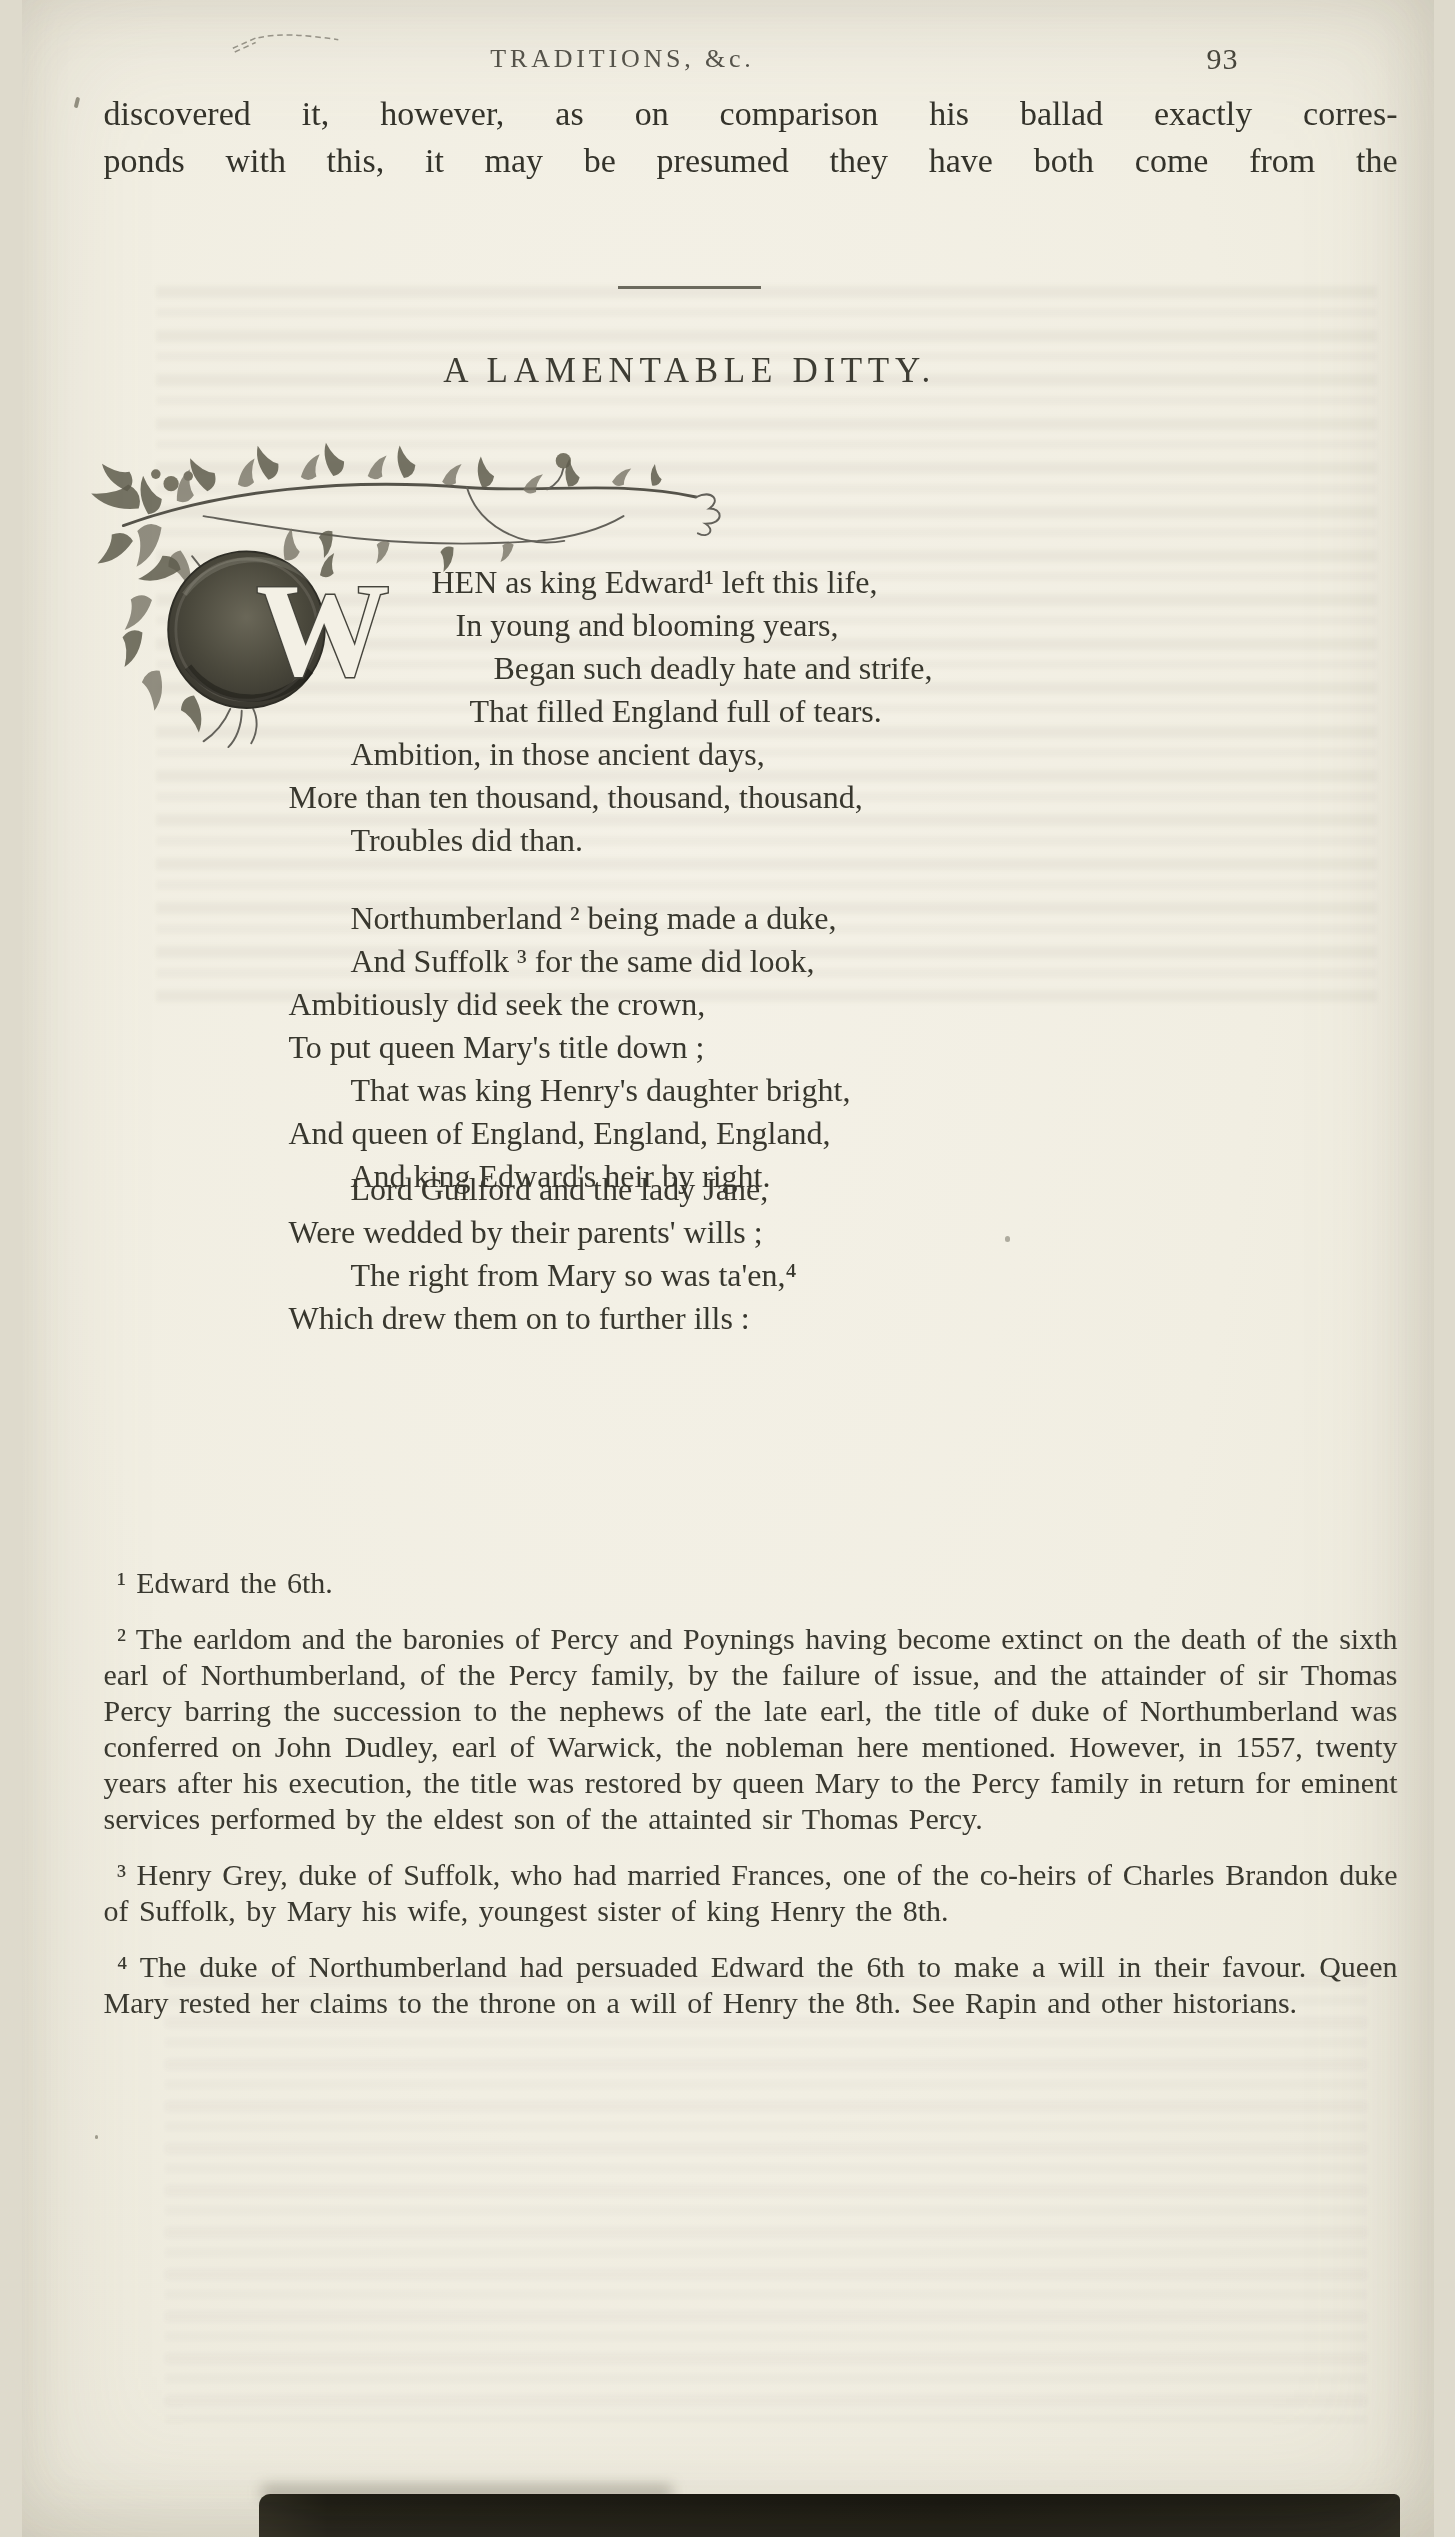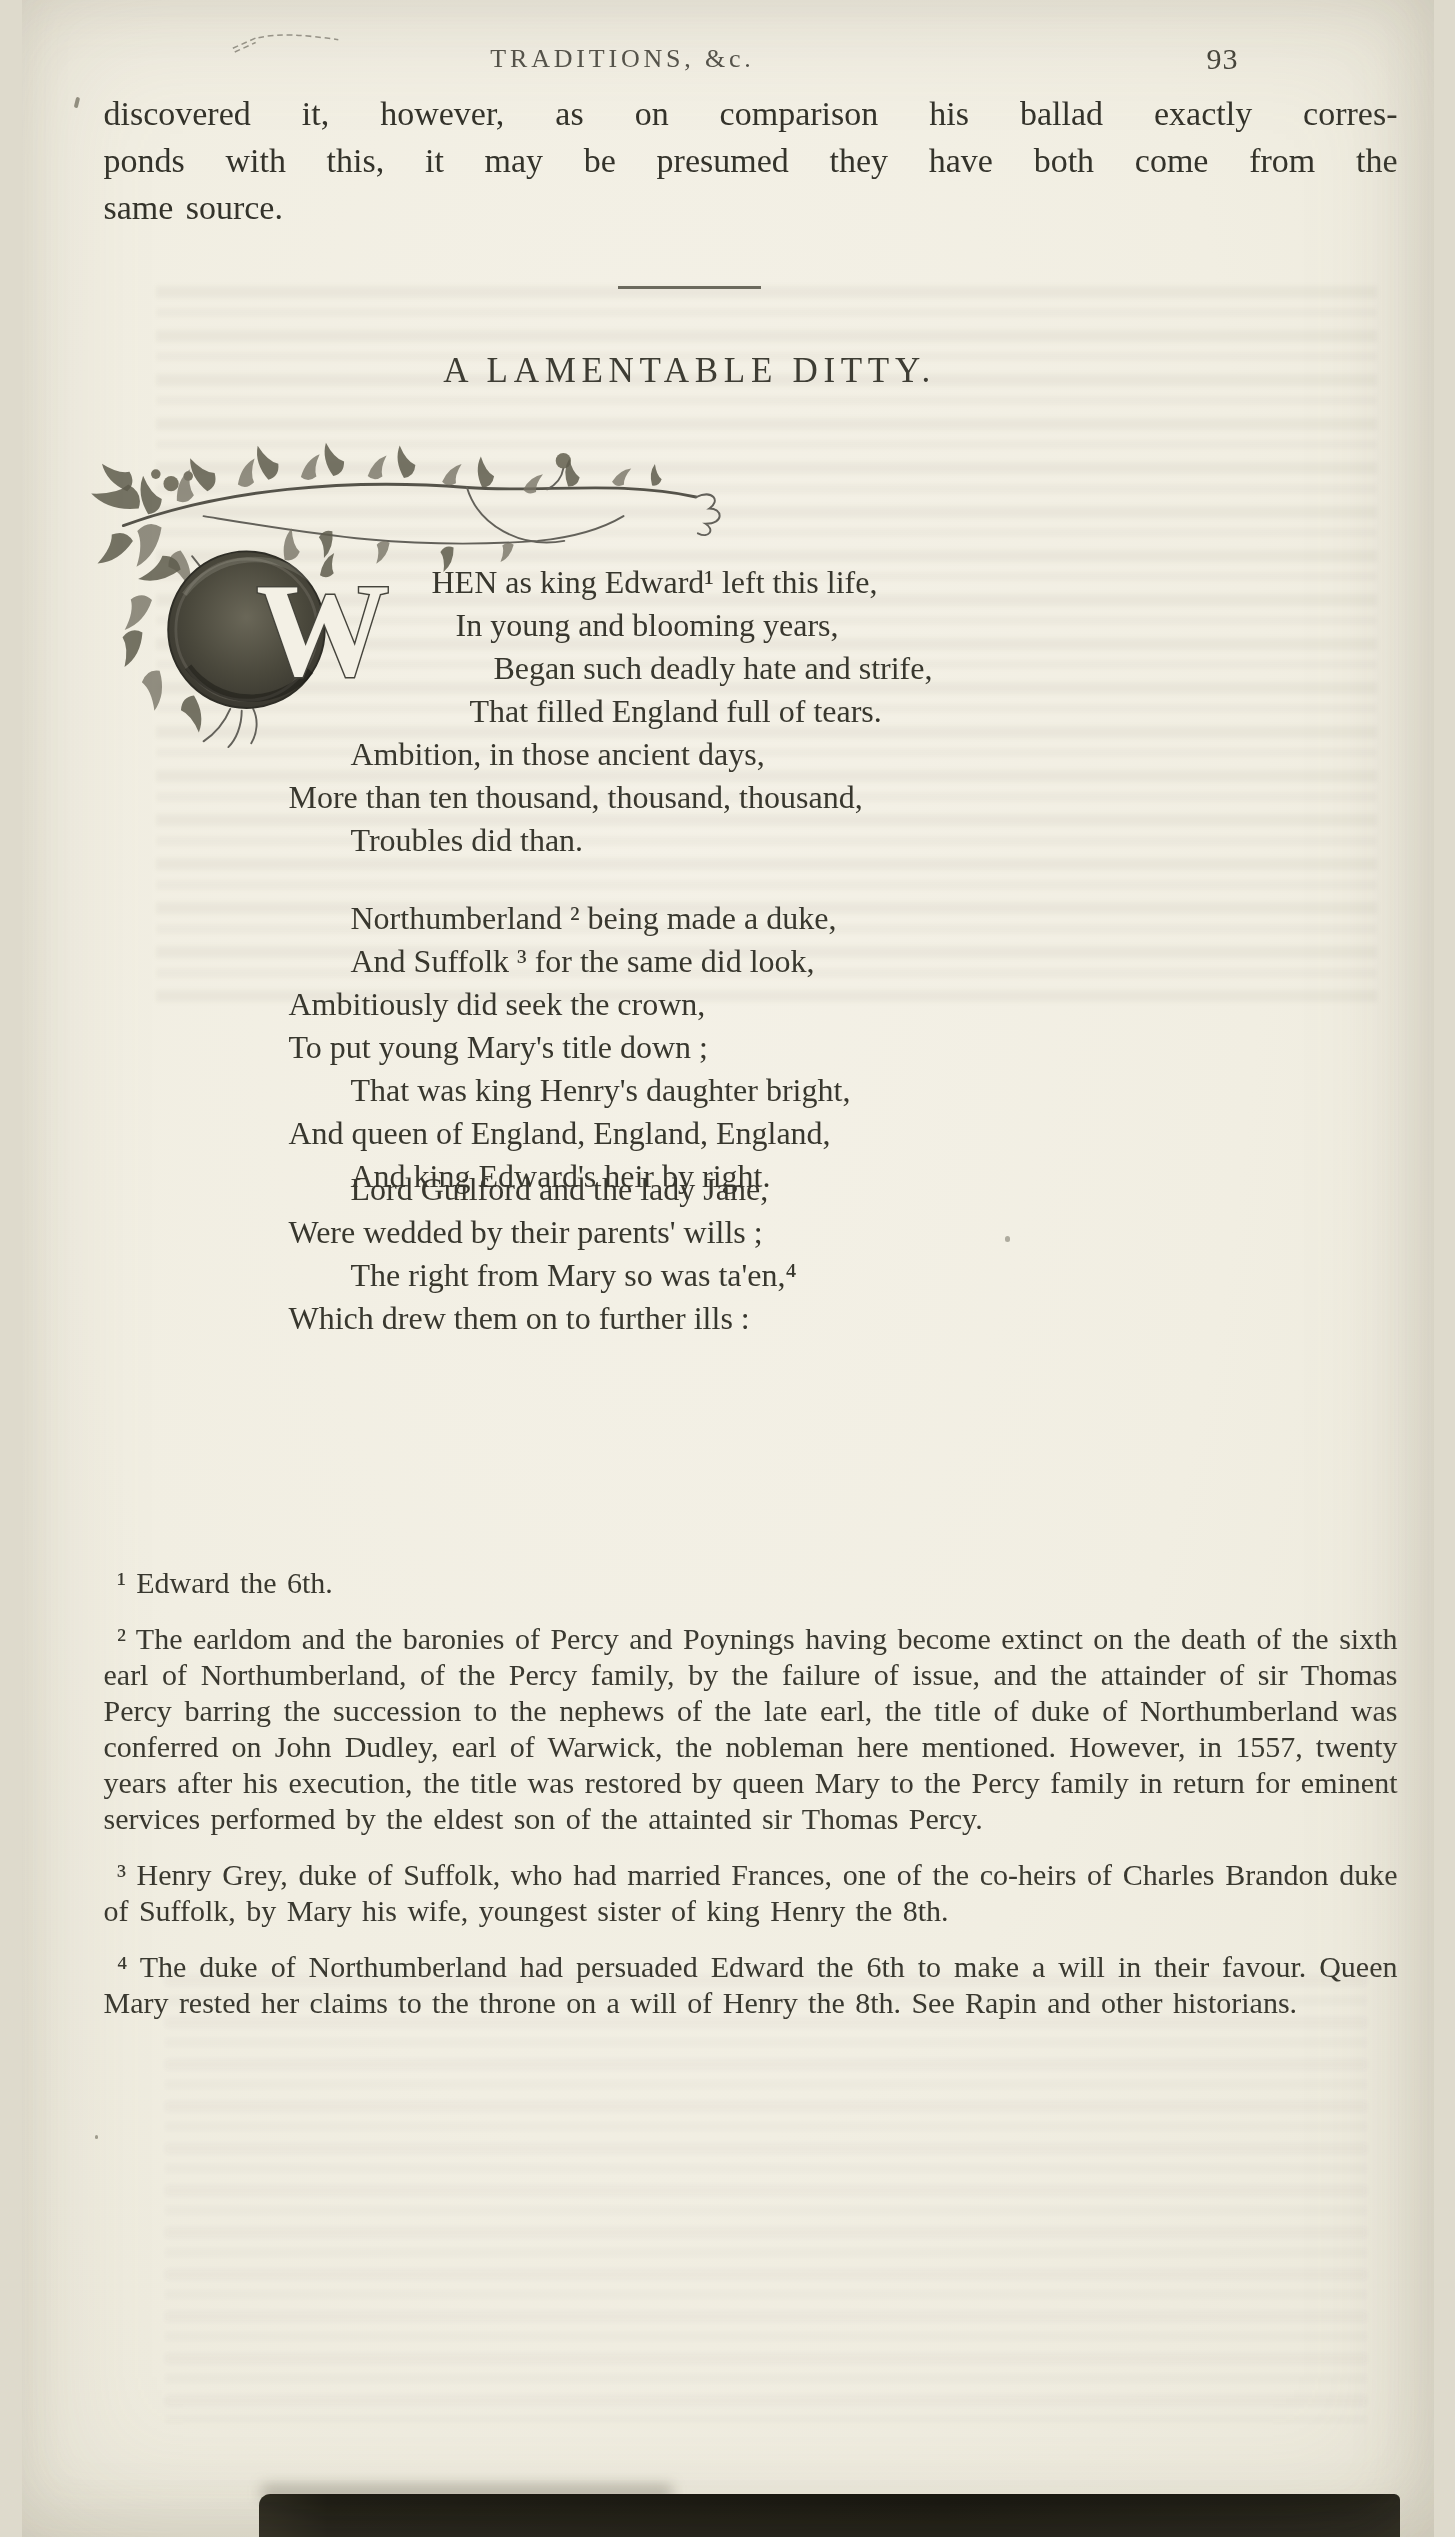--- a/index.html
+++ b/index.html
@@ -97,21 +97,20 @@
     <path d="M3 20 L30 8 M5 24 L27 14 M30 9 C52 4 78 6 114 11" fill="none" stroke="#98958a" stroke-width="1.6" stroke-dasharray="6 4"></path>
   </svg>
   <div class="running-head">
     <span>TRADITIONS, &amp;c.</span>
   </div>
   <div class="page-number">93</div>
 
   <div class="intro">
     <div class="intro-line">discovered it, however, as on comparison his ballad exactly corres-</div>
     <div class="intro-line">ponds with this, it may be presumed they have both come from the</div>
-    <div class="intro-line last">same source.</div>
   </div>
 
   <div class="divider-wrap"><span class="divider"></span></div>
 
   <div class="section-title">A LAMENTABLE DITTY.</div>
 
   <svg class="vignette" viewBox="0 0 680 330" aria-hidden="true">
     <defs>
       <path id="leaf" d="M0 0 Q8 -18 24 -22 Q15 -8 17 2 Q7 8 0 0 Z"></path>
       <radialGradient id="medg" cx="50%" cy="42%" r="68%">
@@ -186,21 +185,21 @@
     <div class="pl s1l3">That filled England full of tears.</div>
     <div class="pl ind">Ambition, in those ancient days,</div>
     <div class="pl">More than ten thousand, thousand, thousand,</div>
     <div class="pl ind">Troubles did than.</div>
   </div>
 
   <div class="stanza" id="stanza-2">
     <div class="pl ind">Northumberland ² being made a duke,</div>
     <div class="pl ind">And Suffolk ³ for the same did look,</div>
     <div class="pl">Ambitiously did seek the crown,</div>
-    <div class="pl">To put young Mary's title down ;</div>
+    <div class="pl">To put queen Mary's title down ;</div>
     <div class="pl ind">That was king Henry's daughter bright,</div>
     <div class="pl">And queen of England, England, England,</div>
     <div class="pl ind">And king Edward's heir by right.</div>
   </div>
 
   <div class="stanza" id="stanza-3">
     <div class="pl ind">Lord Guilford and the lady Jane,</div>
     <div class="pl">Were wedded by their parents' wills ;</div>
     <div class="pl ind">The right from Mary so was ta'en,⁴</div>
     <div class="pl">Which drew them on to further ills :</div>

